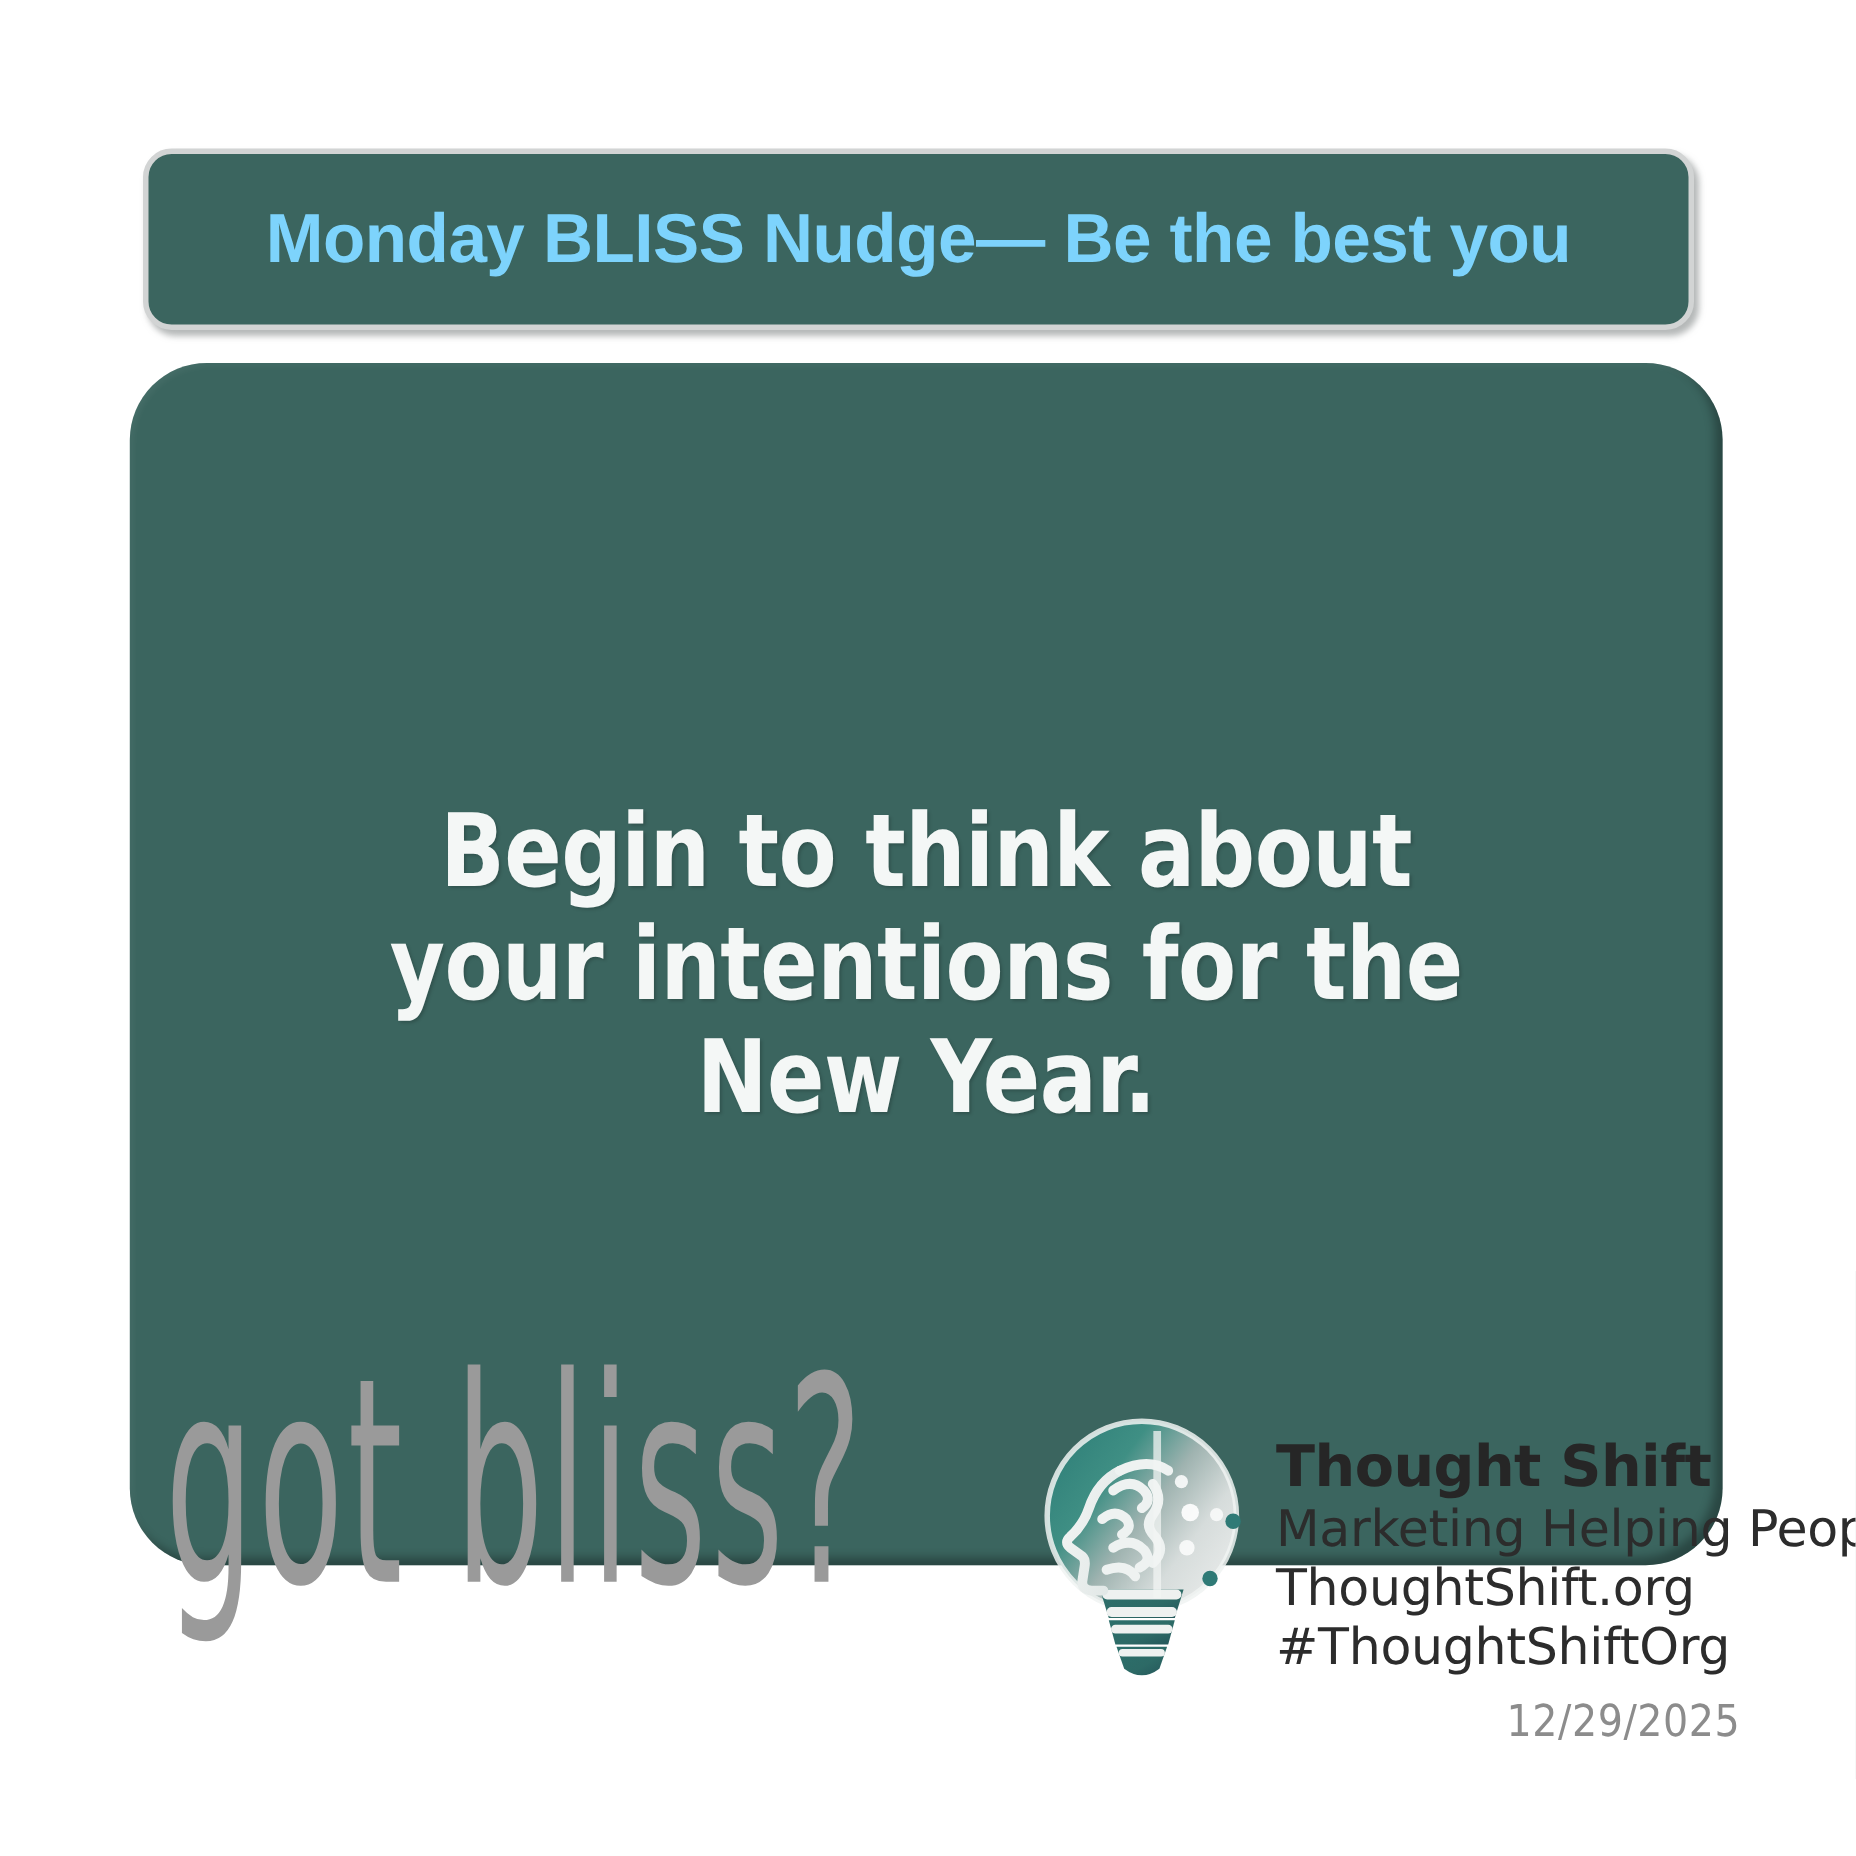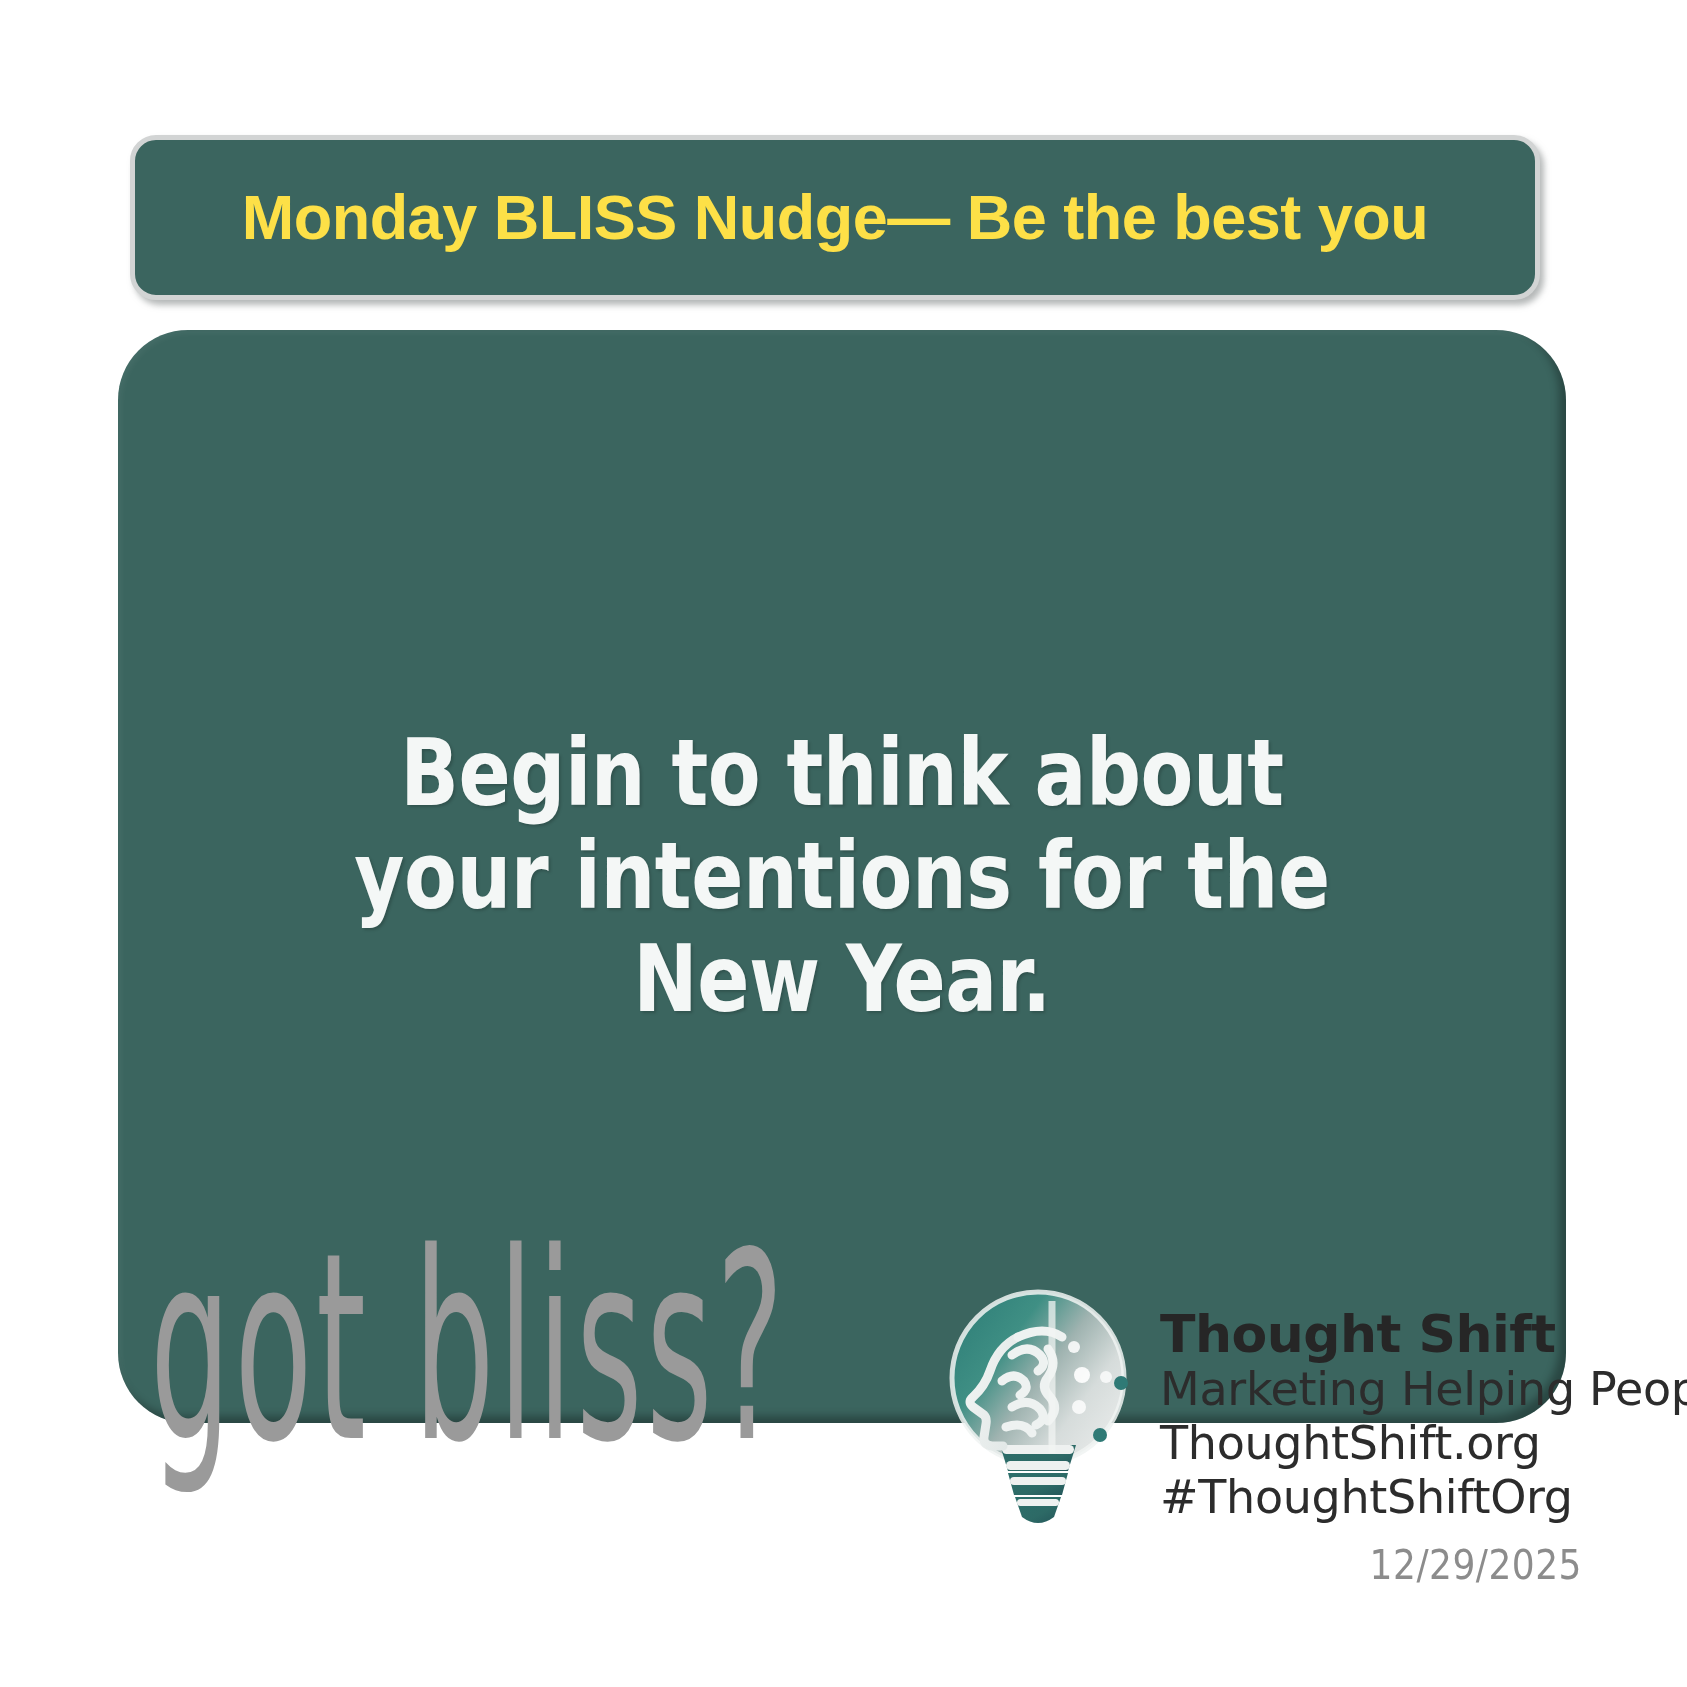--- a/index.html
+++ b/index.html
@@ -29,21 +29,21 @@
     background: #3b655f;
     border-radius: 26px;
     border: 5px solid #d2d4d4;
     box-sizing: border-box;
     box-shadow: 4px 5px 6px rgba(120,125,125,0.55);
     display: flex;
     align-items: center;
     justify-content: center;
   }
   .title-text {
-    color: #fde047;
+    color: #7dd3fc;
     font-family: "Liberation Sans", sans-serif;
     font-weight: bold;
     font-size: 63px;
     letter-spacing: -0.5px;
     white-space: nowrap;
     line-height: 1;
     text-align: center;
   }
 
   

